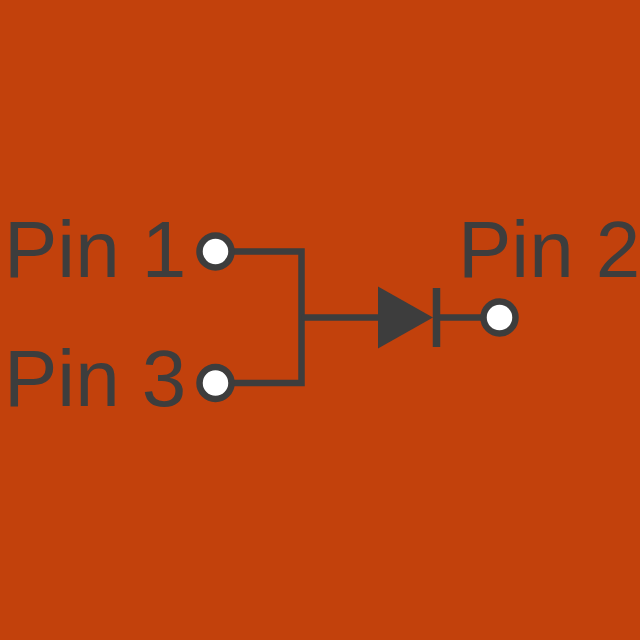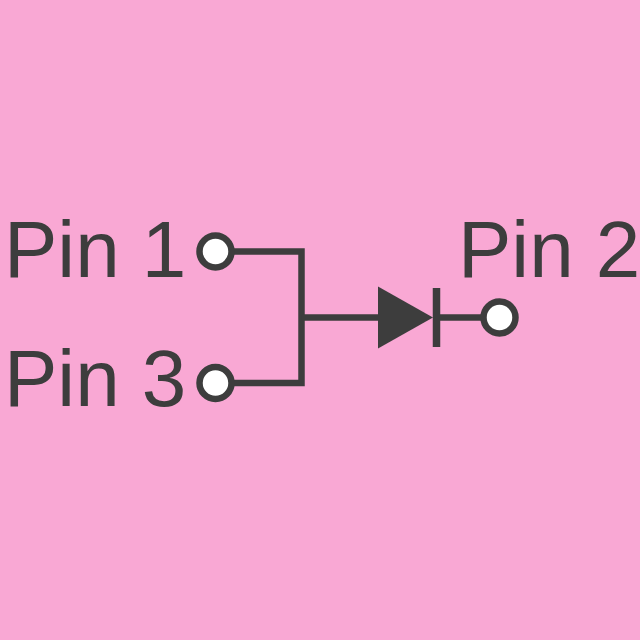--- a/index.html
+++ b/index.html
@@ -4,21 +4,21 @@
 <style>
   html, body {
     margin: 0;
     padding: 0;
     background: #ffffff;
   }
   .canvas {
     position: relative;
     width: 640px;
     height: 640px;
-    background: #f9a8d4;
+    background: #c2410c;
     overflow: hidden;
     font-family: "Liberation Sans", sans-serif;
   }
   svg { display: block; }
   .pin-label {
     font-family: "Liberation Sans", sans-serif;
     font-size: 80px;
     fill: #3d3d3d;
   }
   .wire {

